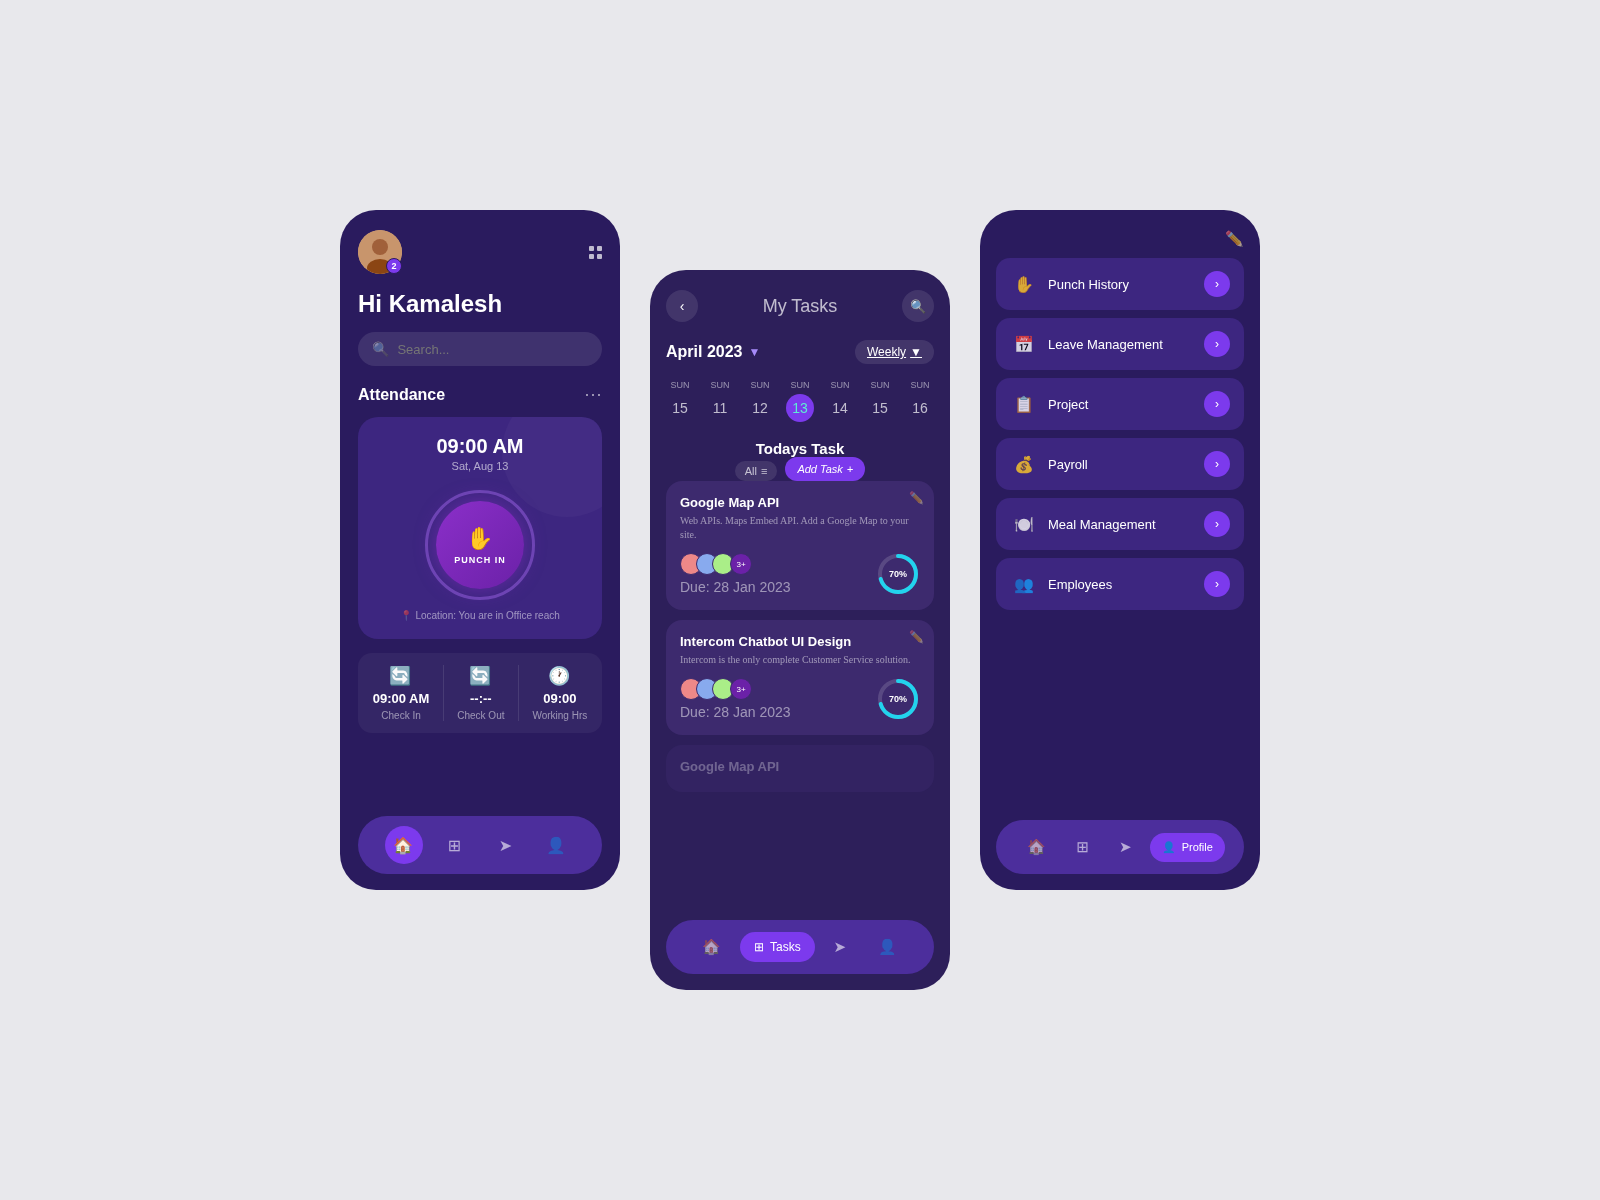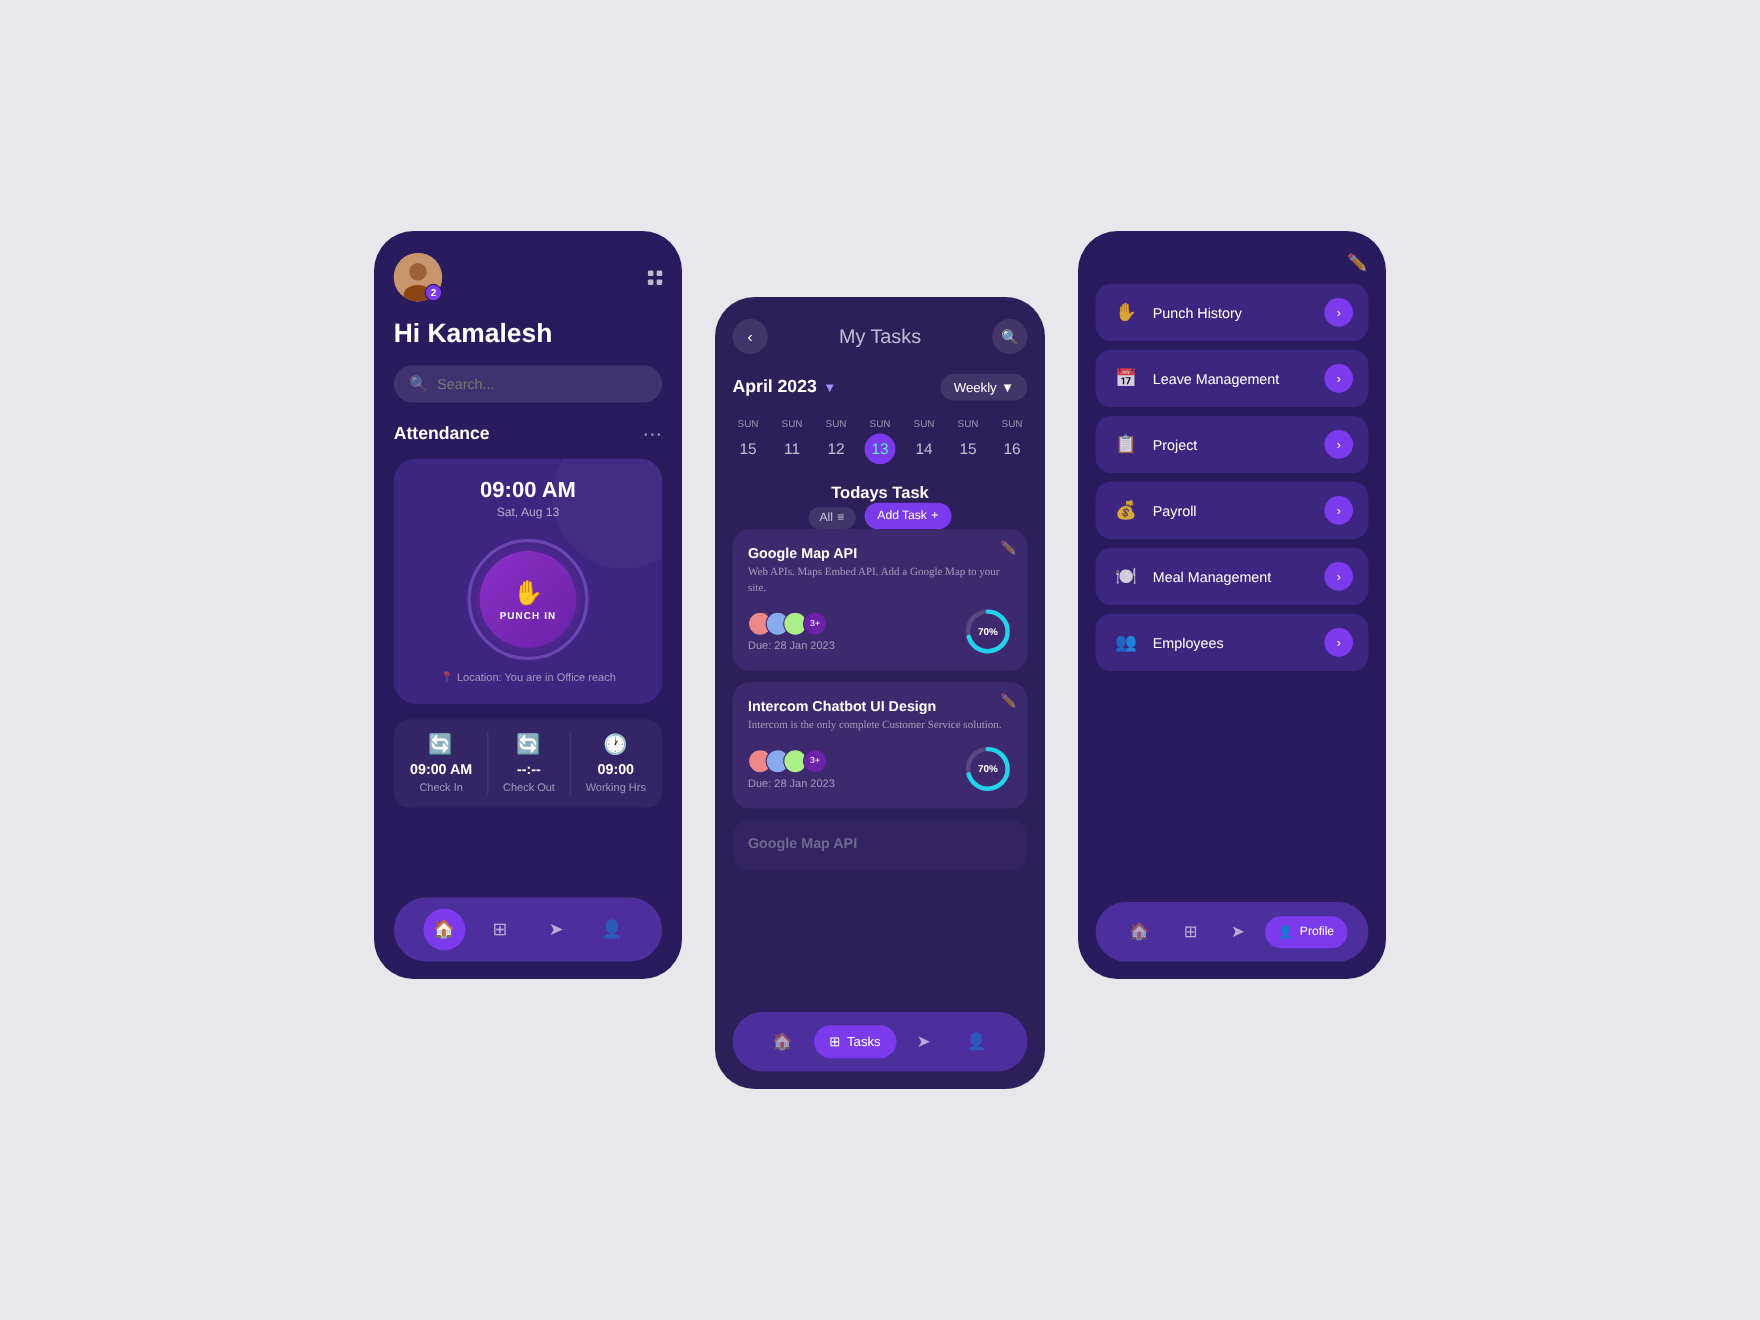--- a/index.html
+++ b/index.html
@@ -316,20 +316,21 @@
     .weekly-badge {
       background: rgba(255,255,255,0.1);
       border-radius: 20px;
       padding: 5px 12px;
       color: white;
       font-size: 12px;
       display: flex;
       align-items: flex-start;
       gap: 4px;
       cursor: pointer;
+      text-decoration: underline;
     }
     .calendar-strip {
       display: flex;
       justify-content: space-between;
       margin-bottom: 18px;
     }
     .cal-day {
       display: flex;
       flex-direction: column;
       align-items: center;
@@ -382,20 +383,21 @@
       background: #7c3aed;
       border-radius: 14px;
       padding: 6px 12px;
       color: white;
       font-size: 11px;
       display: flex;
       align-items: center;
       gap: 4px;
       cursor: pointer;
       border: none;
+      font-style: italic;
     }
     .task-card {
       background: #3d2a6e;
       border-radius: 16px;
       padding: 14px;
       margin-bottom: 10px;
       position: relative;
     }
     .task-name {
       color: white;
@@ -442,21 +444,21 @@
       border: 1.5px solid #3d2a6e;
       display: flex;
       align-items: center;
       justify-content: center;
       font-size: 8px;
       color: white;
       margin-left: 2px;
     }
     .task-due {
       color: rgba(255,255,255,0.5);
-      font-size: 10px;
+      font-size: 14px;
     }
     .progress-ring-sm {
       position: relative;
       width: 44px;
       height: 44px;
       flex-shrink: 0;
     }
     .progress-ring-sm svg {
       transform: rotate(-90deg);
     }

